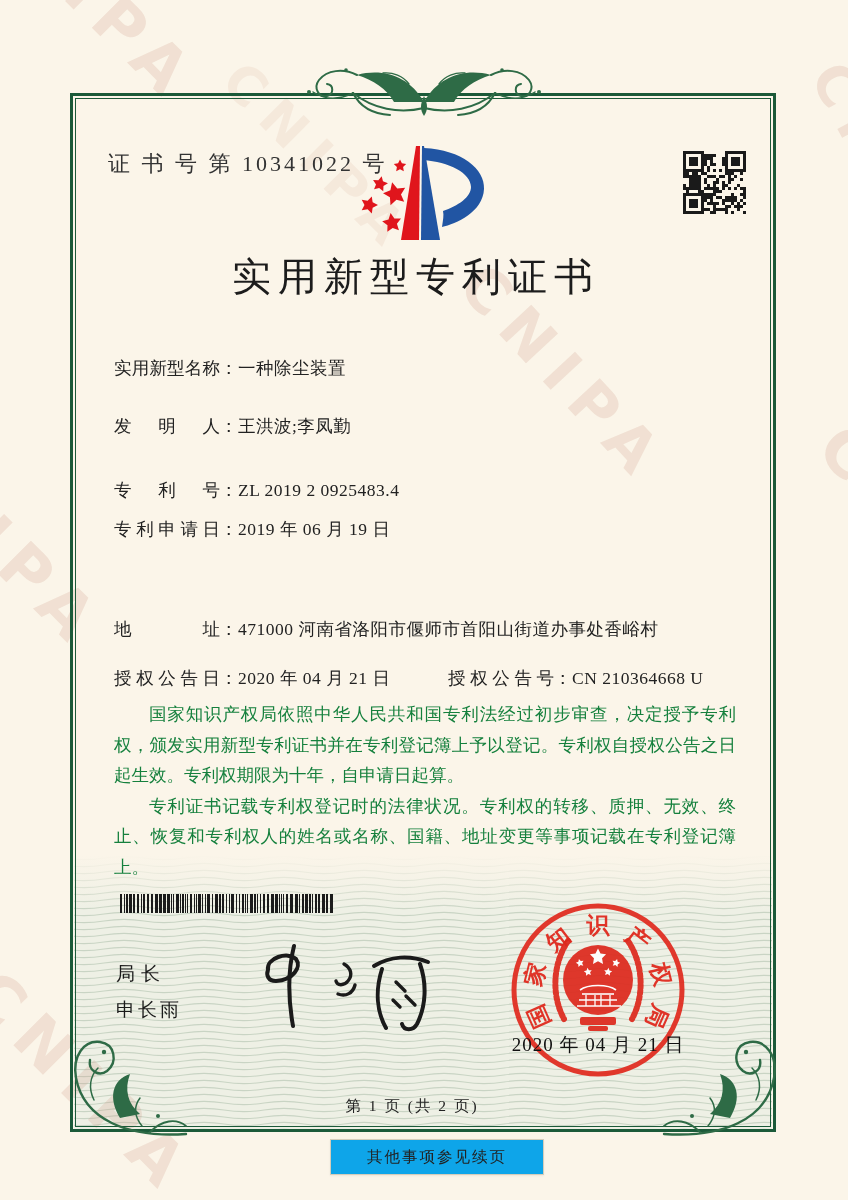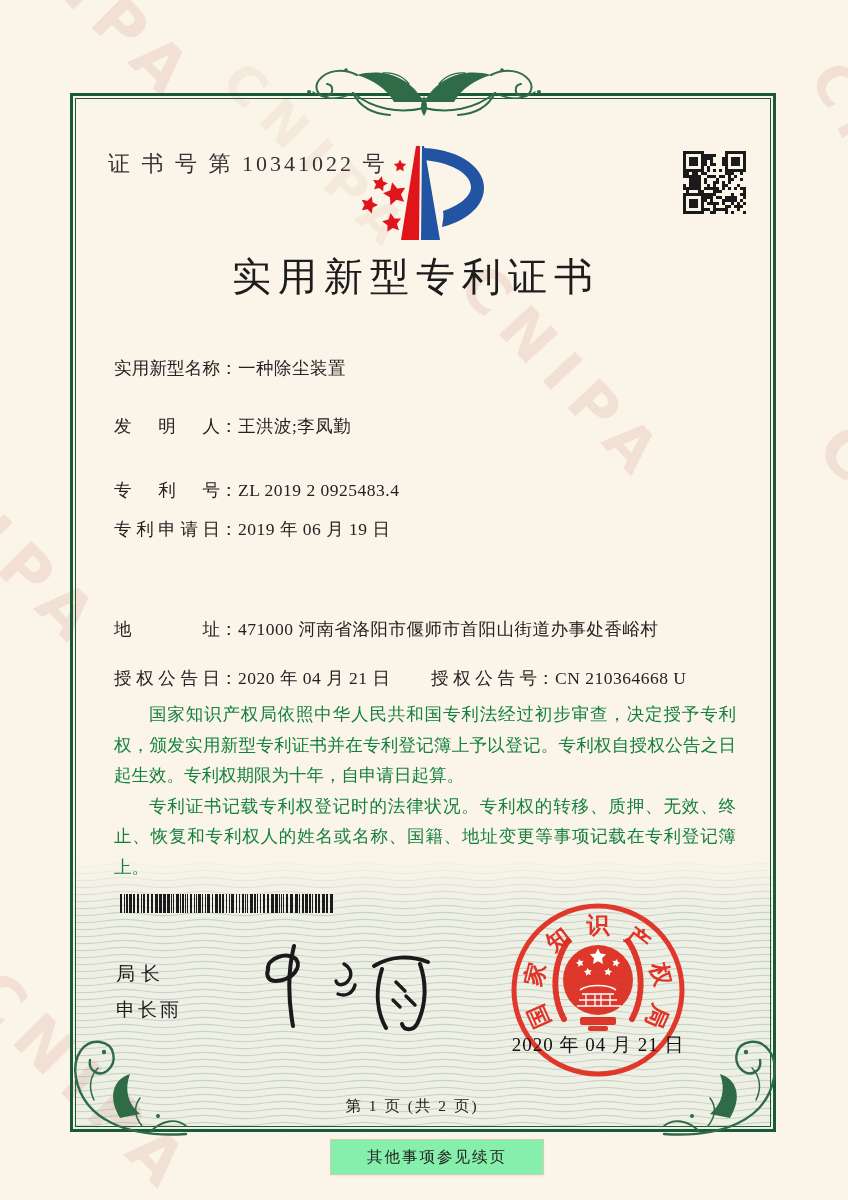--- a/index.html
+++ b/index.html
@@ -47,21 +47,21 @@
   .qr{position:absolute;left:683px;top:151px;z-index:5;}
   .title{position:absolute;left:116px;top:250px;width:600px;z-index:5;
          text-align:center;font-size:39px;font-weight:normal;letter-spacing:7px;color:#1c1c1c;}
 
   .field-row{position:absolute;left:114px;width:630px;z-index:5;font-size:17.5px;color:var(--ink);white-space:nowrap;}
   .flabel{display:inline-block;width:106px;text-align:justify;text-align-last:justify;vertical-align:bottom;font-family:Liberation Mono, monospace;}
   .fcolon{display:inline-block;width:18px;}
   .fvalue{letter-spacing:0.5px;}
   .fr1{top:356px;} .fr2{top:414px;} .fr3{top:466px;margin-top:12px;} .fr4{top:517px;}
   .fr5{top:567px;} .fr6{top:617px;} .fr7{top:666px;}
-  .fgroup2{position:absolute;left:317px;top:0;}
+  .fgroup2{position:absolute;left:334px;top:0;}
 
   .body-text{position:absolute;left:114px;top:699px;width:622px;z-index:5;
              font-size:17.5px;line-height:30.5px;color:#15803d;text-align:justify;}
   .body-text p{text-indent:2em;}
 
   .barcode{position:absolute;left:120px;top:894px;z-index:5;}
 
   .director-title{position:absolute;left:116px;top:961px;z-index:5;font-size:19px;
                   letter-spacing:6px;color:#1a1a1a;}
   .director-name{position:absolute;left:116px;top:997px;z-index:5;font-size:19px;
@@ -79,21 +79,21 @@
   .sc4{transform:rotate(38deg)   translateY(-64px);}
   .sc5{transform:rotate(76deg)   translateY(-64px);}
   .sc6{transform:rotate(114deg)  translateY(-64px);}
   .seal-emblem{position:absolute;left:39px;top:32px;}
   .seal-date{position:absolute;left:-16px;width:210px;top:131px;text-align:center;
              font-size:19px;color:#111;letter-spacing:1px;z-index:7;white-space:nowrap;}
 
   .page-footer{position:absolute;left:0;top:1096px;width:824px;text-align:center;z-index:5;
                font-size:15.5px;letter-spacing:2px;color:#222;}
   .cont-box{position:absolute;left:330px;top:1139px;width:214px;height:36px;z-index:5;
-            background:#86efac;border:1px solid #d5cdba;text-align:center;line-height:34px;
+            background:#0ea5e9;border:1px solid #d5cdba;text-align:center;line-height:34px;
             font-size:15.5px;letter-spacing:2px;color:#222;box-shadow:0 1px 2px rgba(0,0,0,0.06);}
 </style>
 </head>
 <body>
 
 <div class="page">
 
   <div class="wm wm1">CNIPA</div>
   <div class="wm wm2">CNIPA</div>
   <div class="wm wm3">CNIPA</div>

